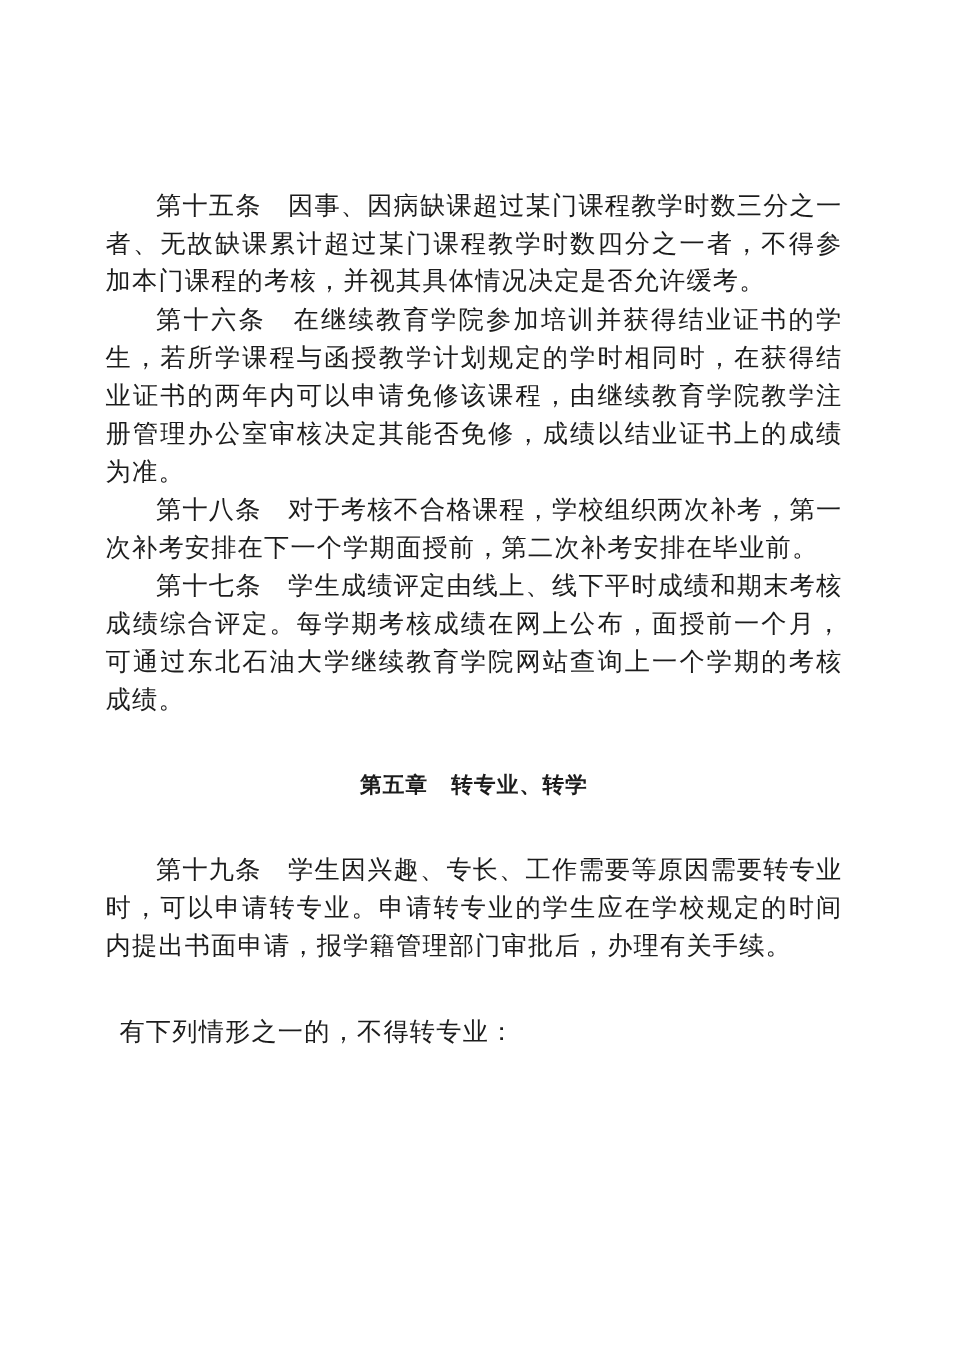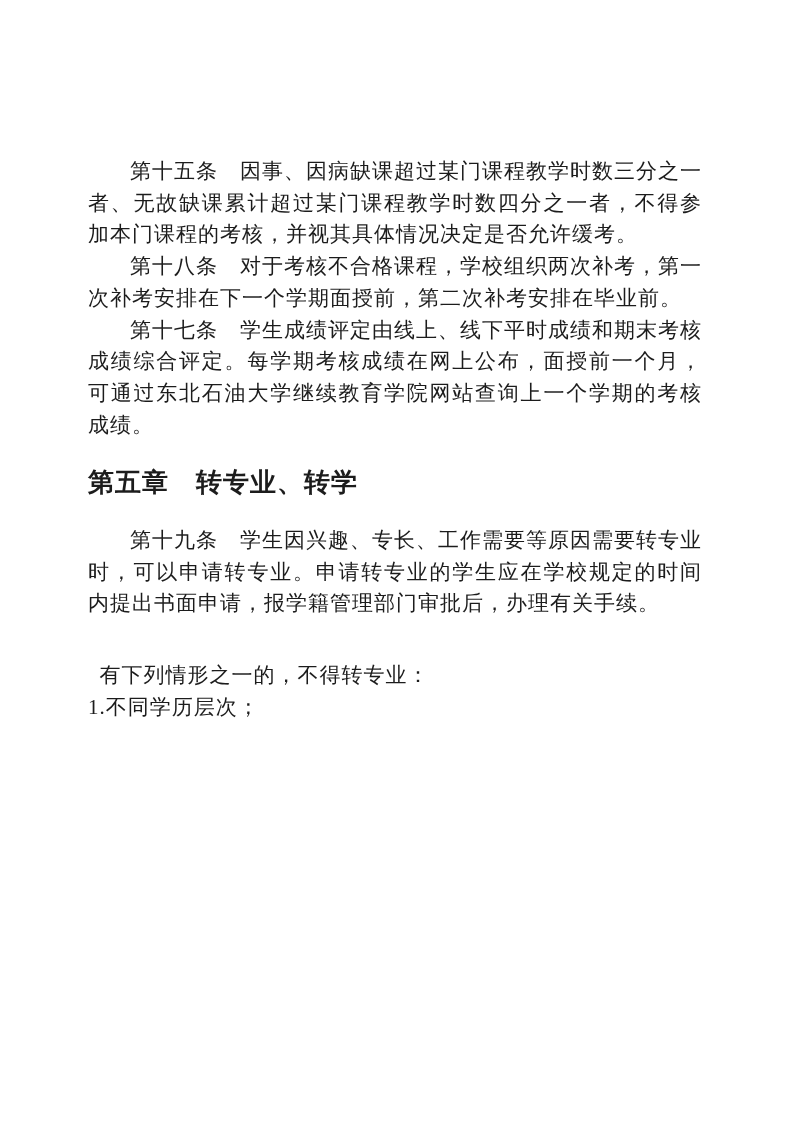--- a/index.html
+++ b/index.html
@@ -7,21 +7,21 @@
     padding: 0;
     background: #ffffff;
   }
   .page {
     position: relative;
     width: 794px;
     height: 876px;
     margin: 0 auto;
     background: #ffffff;
     overflow: hidden;
-    font-family: Liberation Serif, serif;
+    font-family: Liberation Sans, sans-serif;
     color: #1c1c1c;
   }
   .text-block {
     position: absolute;
     left: 88px;
     top: 156px;
     width: 614px;
     font-size: 21px;
     line-height: 31.7px;
     letter-spacing: 1px;
@@ -35,42 +35,44 @@
     text-indent: 2em;
   }
   .para-sub {
     text-indent: 0.55em;
     margin-top: 40px;
   }
   .para-item {
     text-indent: 0;
   }
   .para-chapter-heading {
+    text-align: center;
     text-indent: 0;
     font-weight: bold;
-    font-size: 26px;
-    margin: 26px 0;
+    font-size: 18px;
+    margin: 39px 0;
   }
   .page-number {
     position: absolute;
     top: 1030px;
     left: 0;
     width: 100%;
     text-align: center;
     font-size: 15px;
     line-height: 20px;
     color: #1c1c1c;
   }
 </style>
 </head>
 <body>
 
 <div class="page">
   <div class="text-block">
       <p class="para para-body">第十五条　因事、因病缺课超过某门课程教学时数三分之一者、无故缺课累计超过某门课程教学时数四分之一者，不得参加本门课程的考核，并视其具体情况决定是否允许缓考。</p>
+      <p class="para para-body">第十六条　在继续教育学院参加培训并获得结业证书的学生，若所学课程与函授教学计划规定的学时相同时，在获得结业证书的两年内可以申请免修该课程，由继续教育学院教学注册管理办公室审核决定其能否免修，成绩以结业证书上的成绩为准。</p>
       <p class="para para-body">第十八条　对于考核不合格课程，学校组织两次补考，第一次补考安排在下一个学期面授前，第二次补考安排在毕业前。</p>
       <p class="para para-body">第十七条　学生成绩评定由线上、线下平时成绩和期末考核成绩综合评定。每学期考核成绩在网上公布，面授前一个月，可通过东北石油大学继续教育学院网站查询上一个学期的考核成绩。</p>
       <p class="para para-chapter-heading">第五章　转专业、转学</p>
       <p class="para para-body">第十九条　学生因兴趣、专长、工作需要等原因需要转专业时，可以申请转专业。申请转专业的学生应在学校规定的时间内提出书面申请，报学籍管理部门审批后，办理有关手续。</p>
       <p class="para para-sub">有下列情形之一的，不得转专业：</p>
       <p class="para para-item">1.不同学历层次；</p>
     </div>
   <div class="page-number">4</div>
 </div>
 

